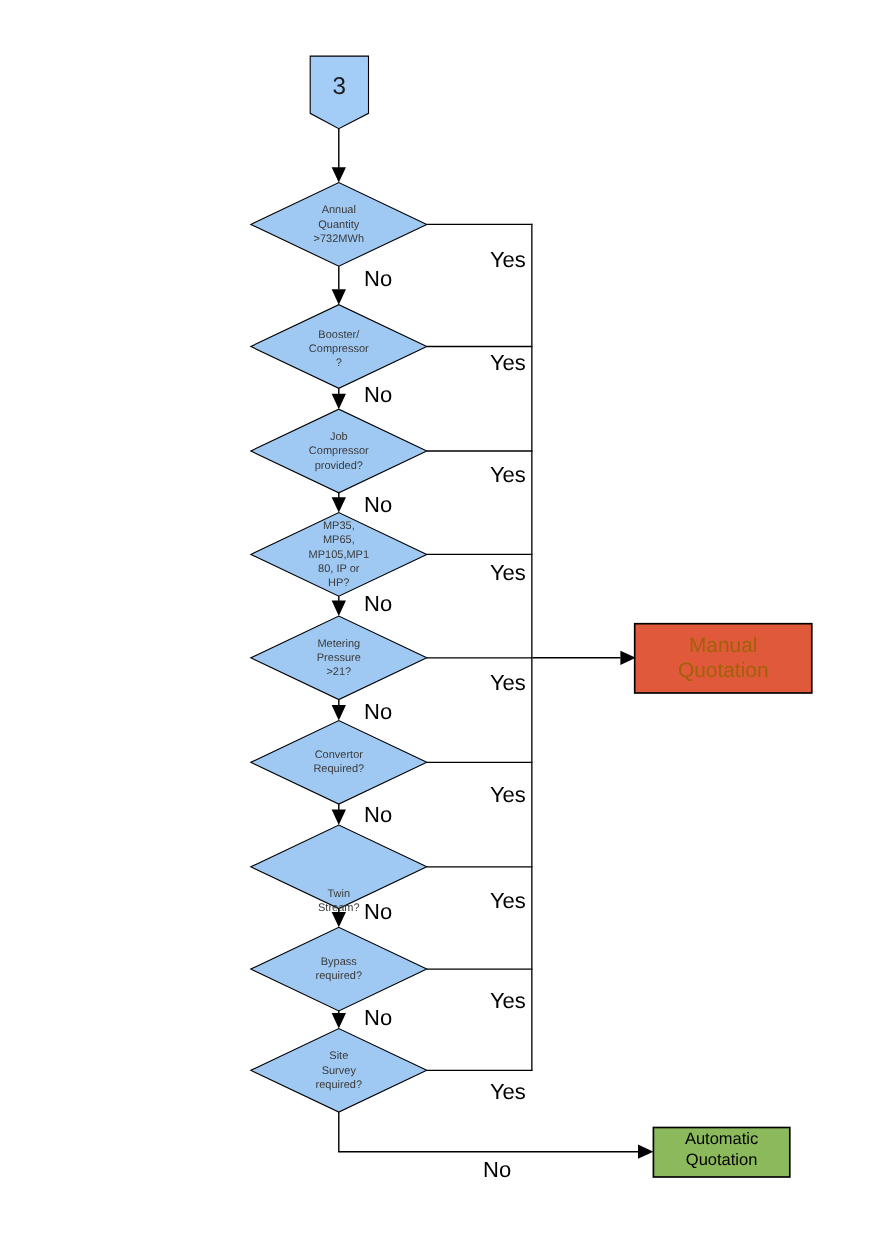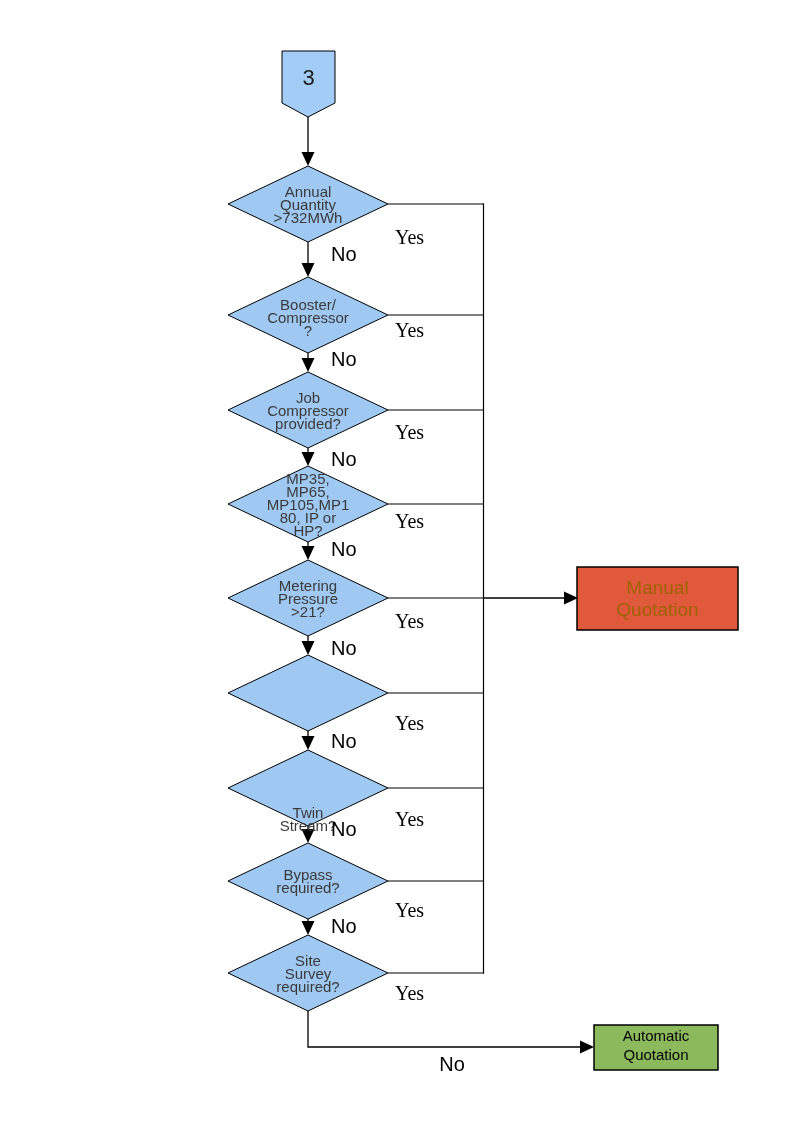--- a/index.html
+++ b/index.html
@@ -21,23 +21,23 @@
   .automatic-shape { fill: var(--automatic-fill, #8cb95c); stroke: #000; stroke-width: 1.5; }
 
   .lbl { position: absolute; white-space: pre-line; }
   .center-box {
     display: flex; align-items: center; justify-content: center;
     text-align: center;
   }
   .connector-label { left: 282px; top: 53px; width: 53px; height: 50px;
     font-size: 22px; color: #1a1a1a; }
   .decision-label { left: 228px; width: 160px; height: 76px;
-    font-size: 15px; line-height: 13px; color: var(--decision-text, #3a3a3a); }
+    font-size: 10px; line-height: 13px; color: var(--decision-text, #3a3a3a); }
   .branch-label { font-size: 20px; color: #000; height: 28px; }
-  .yes-label { left: 395px; width: 83px; text-align: left; font-family: Liberation Serif, serif; }
+  .yes-label { left: 395px; width: 83px; text-align: right; }
   .no-label  { left: 331px; width: 80px; text-align: left; }
   .final-no-label { left: 420px; top: 1053px; width: 64px; text-align: center; }
   .manual-label { left: 577px; top: 567px; width: 161px; height: 63px;
     font-size: 19px; line-height: 22px; color: #a16207; }
   .automatic-label { left: 594px; top: 1025px; width: 124px; height: 39px;
     font-size: 15px; line-height: 19px; color: #000; }
 </style>
 </head>
 <body>
 
@@ -119,20 +119,22 @@
 Compressor
 provided?</div>
   <div class="lbl decision-label center-box" style="top:466px">MP35,
 MP65,
 MP105,MP1
 80, IP or
 HP?</div>
   <div class="lbl decision-label center-box" style="top:560px">Metering
 Pressure
 &gt;21?</div>
+  <div class="lbl decision-label center-box" style="top:655px">Convertor
+Required?</div>
   <div class="lbl decision-label center-box" style="top:781px">Twin
 Stream?</div>
   <div class="lbl decision-label center-box" style="top:843px">Bypass
 required?</div>
   <div class="lbl decision-label center-box" style="top:935px">Site
 Survey
 required?</div>
 
   <div class="lbl branch-label yes-label" style="top:226px">Yes</div>
   <div class="lbl branch-label yes-label" style="top:319px">Yes</div>

